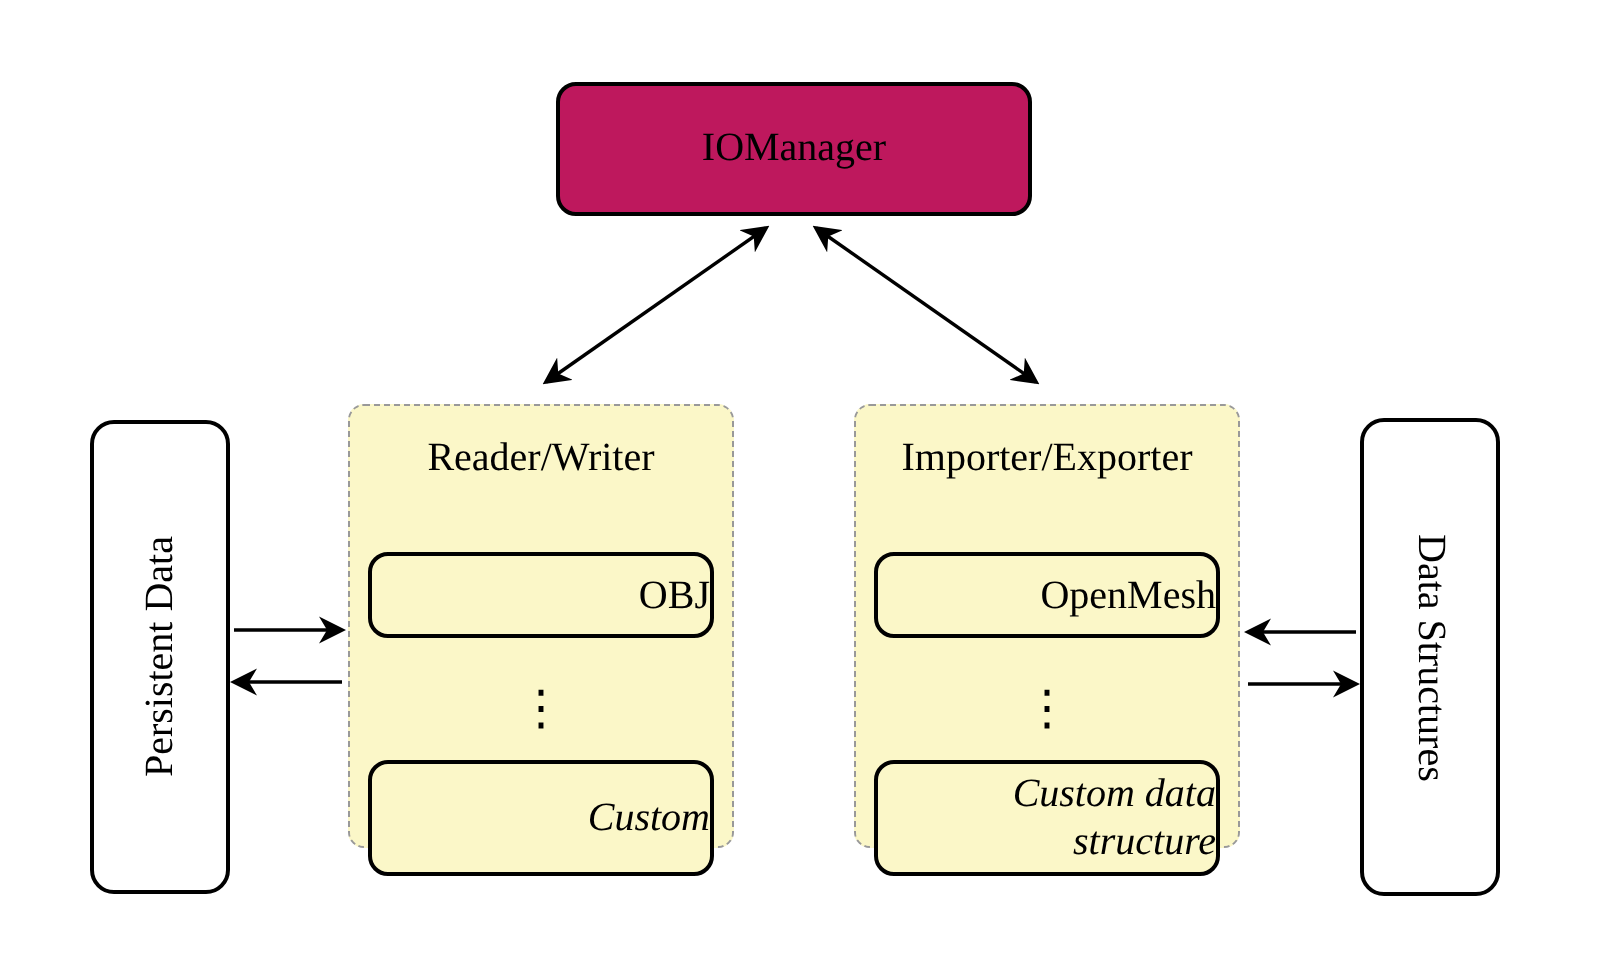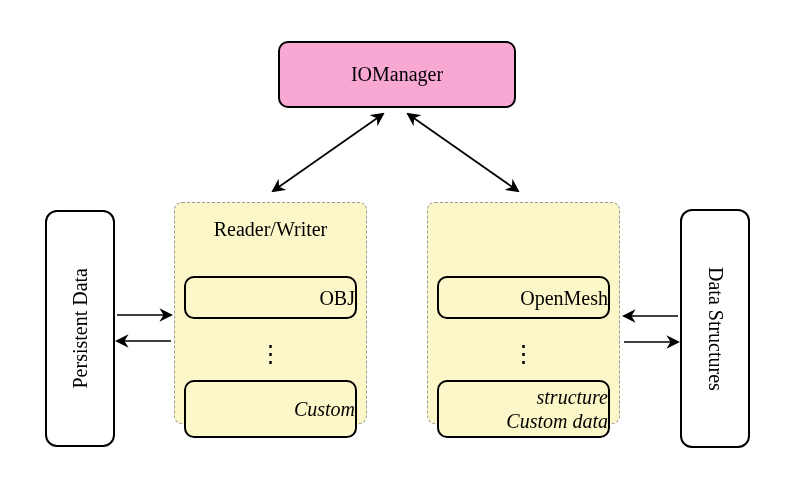--- a/index.html
+++ b/index.html
@@ -19,21 +19,21 @@
   .arrows {
     position: absolute;
     left: 0; top: 0;
     width: 800px; height: 489px;
     pointer-events: none;
   }
   .arrows line { stroke: var(--ink, #000); stroke-width: 1.7; }
 
   .box {
     position: absolute;
-    background: #f9a8d4;
+    background: #be185d;
     border: 2.5px solid var(--ink, #000);
     border-radius: 10px;
     display: flex;
     align-items: center;
     justify-content: center;
     box-sizing: border-box;
     font-size: 20px;
   }
   .iomanager { left: 278px; top: 41px; width: 238px; height: 67px; }
 
@@ -144,23 +144,24 @@
     <div class="inner-box inner-top">
       <span class="line">OBJ</span>
     </div>
     <div class="dots">⋮</div>
     <div class="inner-box inner-bottom">
       <span class="line">Custom</span>
     </div>
   </div>
 
   <div class="group group-right">
+    <div class="group-title">Importer/Exporter</div>
     <div class="inner-box inner-top">
       <span class="line">OpenMesh</span>
     </div>
     <div class="dots">⋮</div>
     <div class="inner-box inner-bottom">
+      <span class="line">Custom data</span>
       <span class="line">structure</span>
-      <span class="line">Custom data</span>
     </div>
   </div>
 
 </div>
 
 </body></html>

